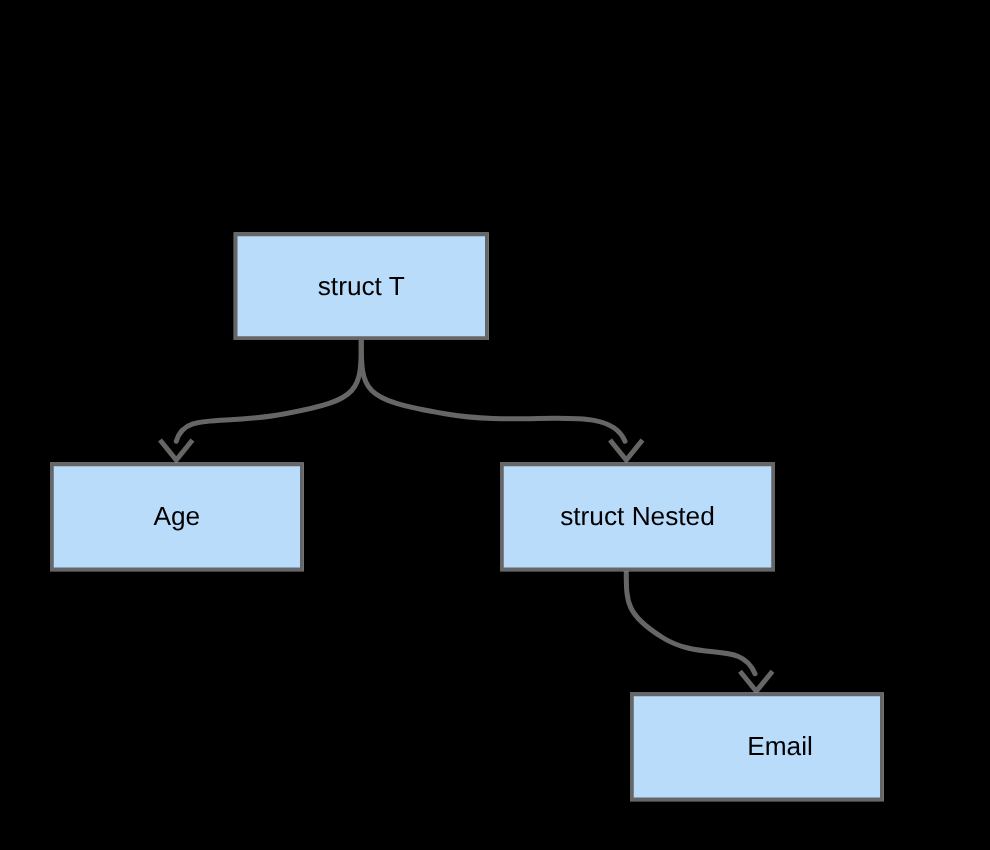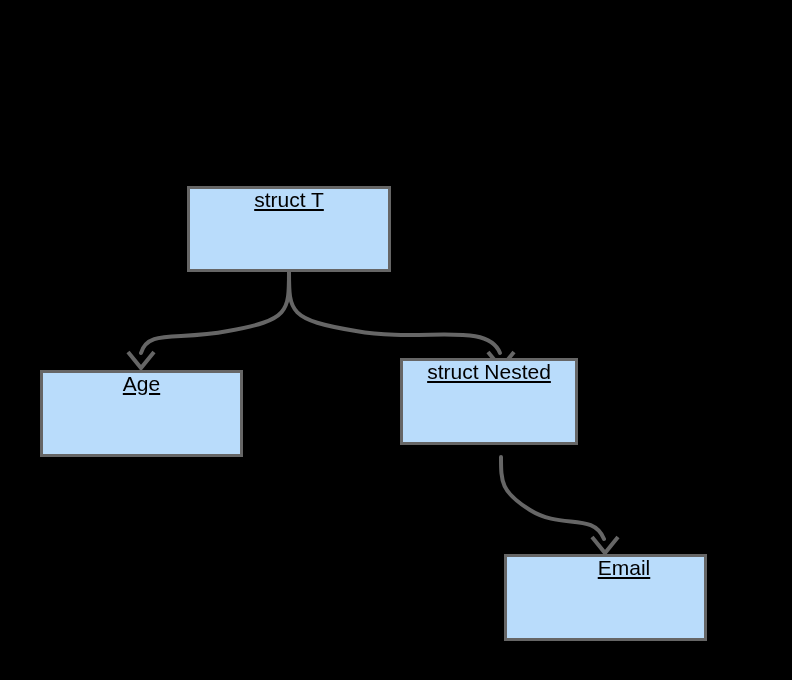--- a/index.html
+++ b/index.html
@@ -25,22 +25,22 @@
     top: 0;
     width: 792px;
     height: 680px;
   }
   .node {
     position: absolute;
     box-sizing: border-box;
     background: #b9dcfb;
     border: 3px solid #666666;
     display: flex;
+    align-items: center;
     justify-content: center;
-    text-decoration: underline;
   }
   .node-label {
     color: #000000;
     font-family: "Liberation Sans", sans-serif;
     font-size: 21px;
     line-height: 1;
     letter-spacing: 0px;
     white-space: nowrap;
   }
 </style>
@@ -65,21 +65,21 @@
   </svg>
 
   <div class="node" id="node-struct-t" style="left:187px; top:186px; width:204px; height:86px;">
     <span class="node-label">struct T</span>
   </div>
 
   <div class="node" id="node-age" style="left:40px; top:370px; width:203px; height:87px;">
     <span class="node-label">Age</span>
   </div>
 
-  <div class="node" id="node-struct-nested" style="left:400px; top:358px; width:178px; height:87px;">
+  <div class="node" id="node-struct-nested" style="left:400px; top:370px; width:220px; height:87px;">
     <span class="node-label">struct Nested</span>
   </div>
 
   <div class="node" id="node-email" style="left:504px; top:554px; width:203px; height:87px;padding-left:37px;">
     <span class="node-label">Email</span>
   </div>
 
 </div>
 
 </body></html>

